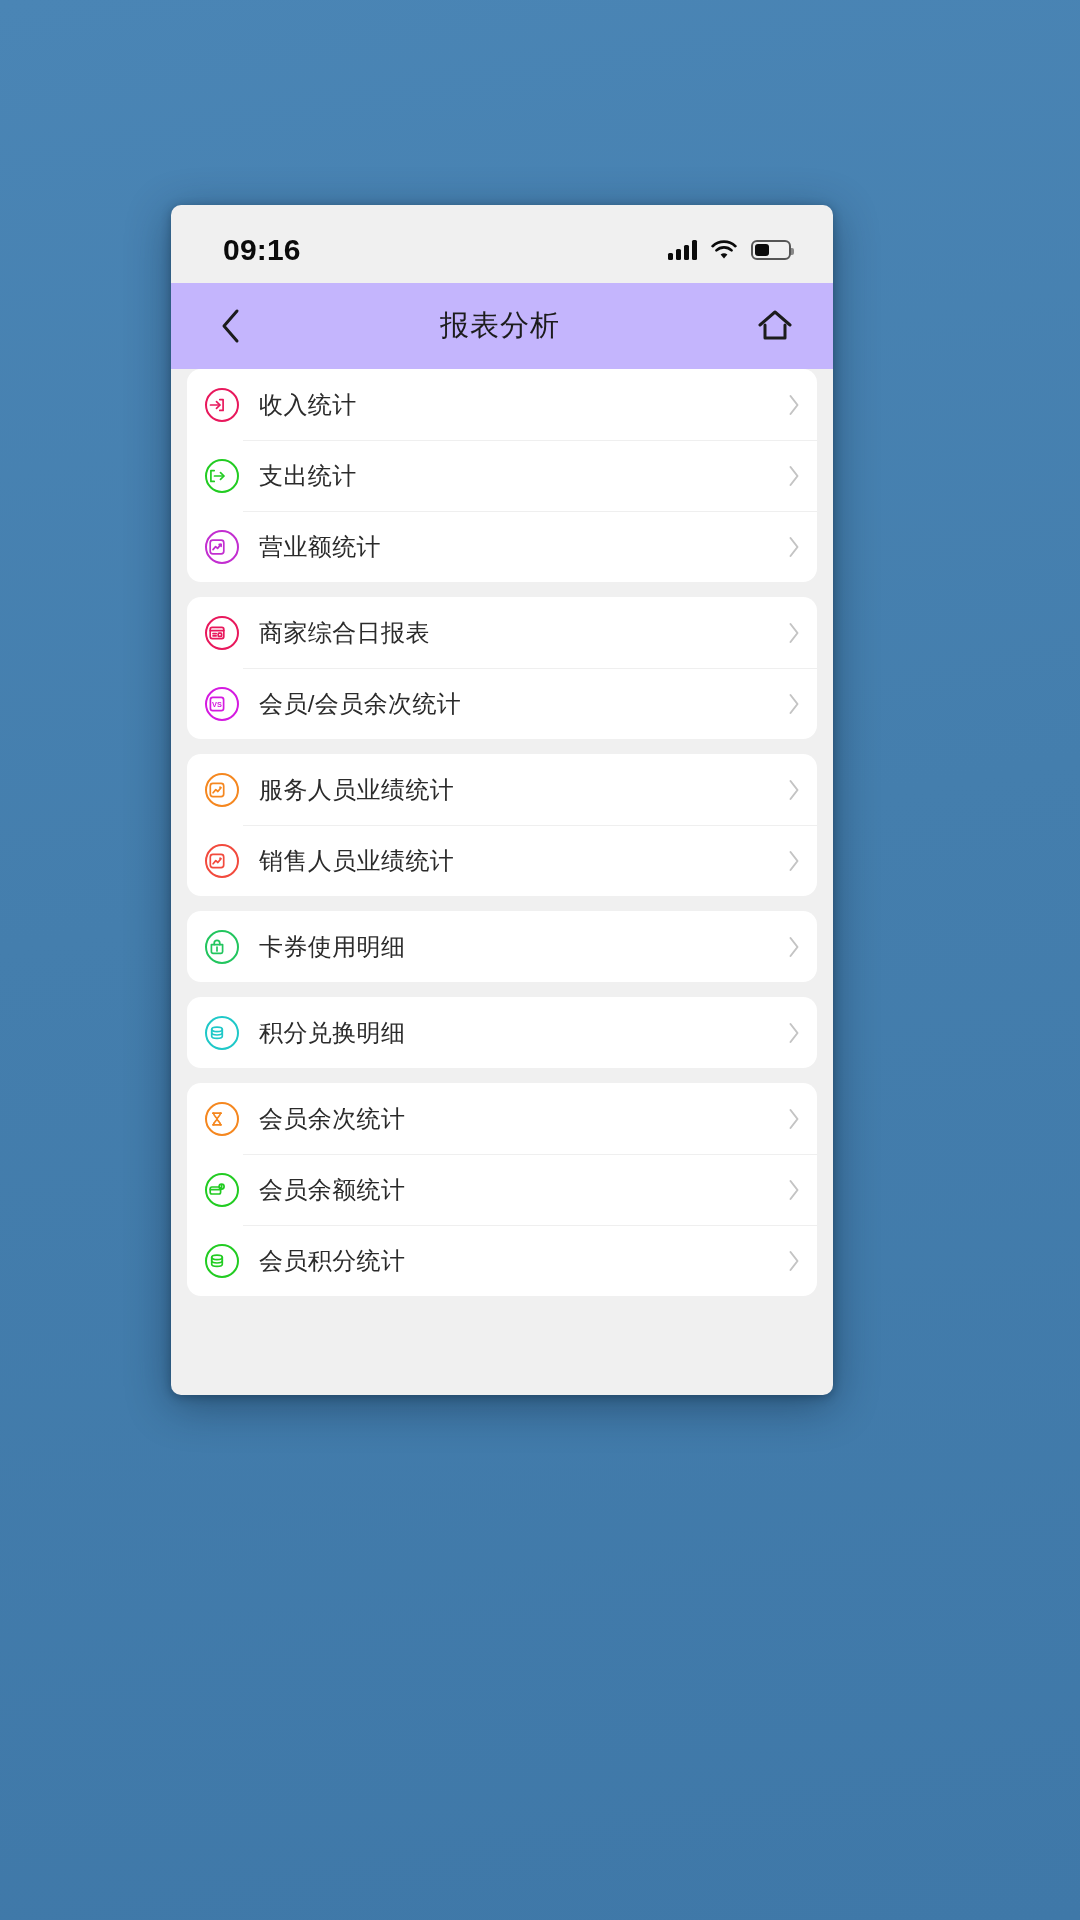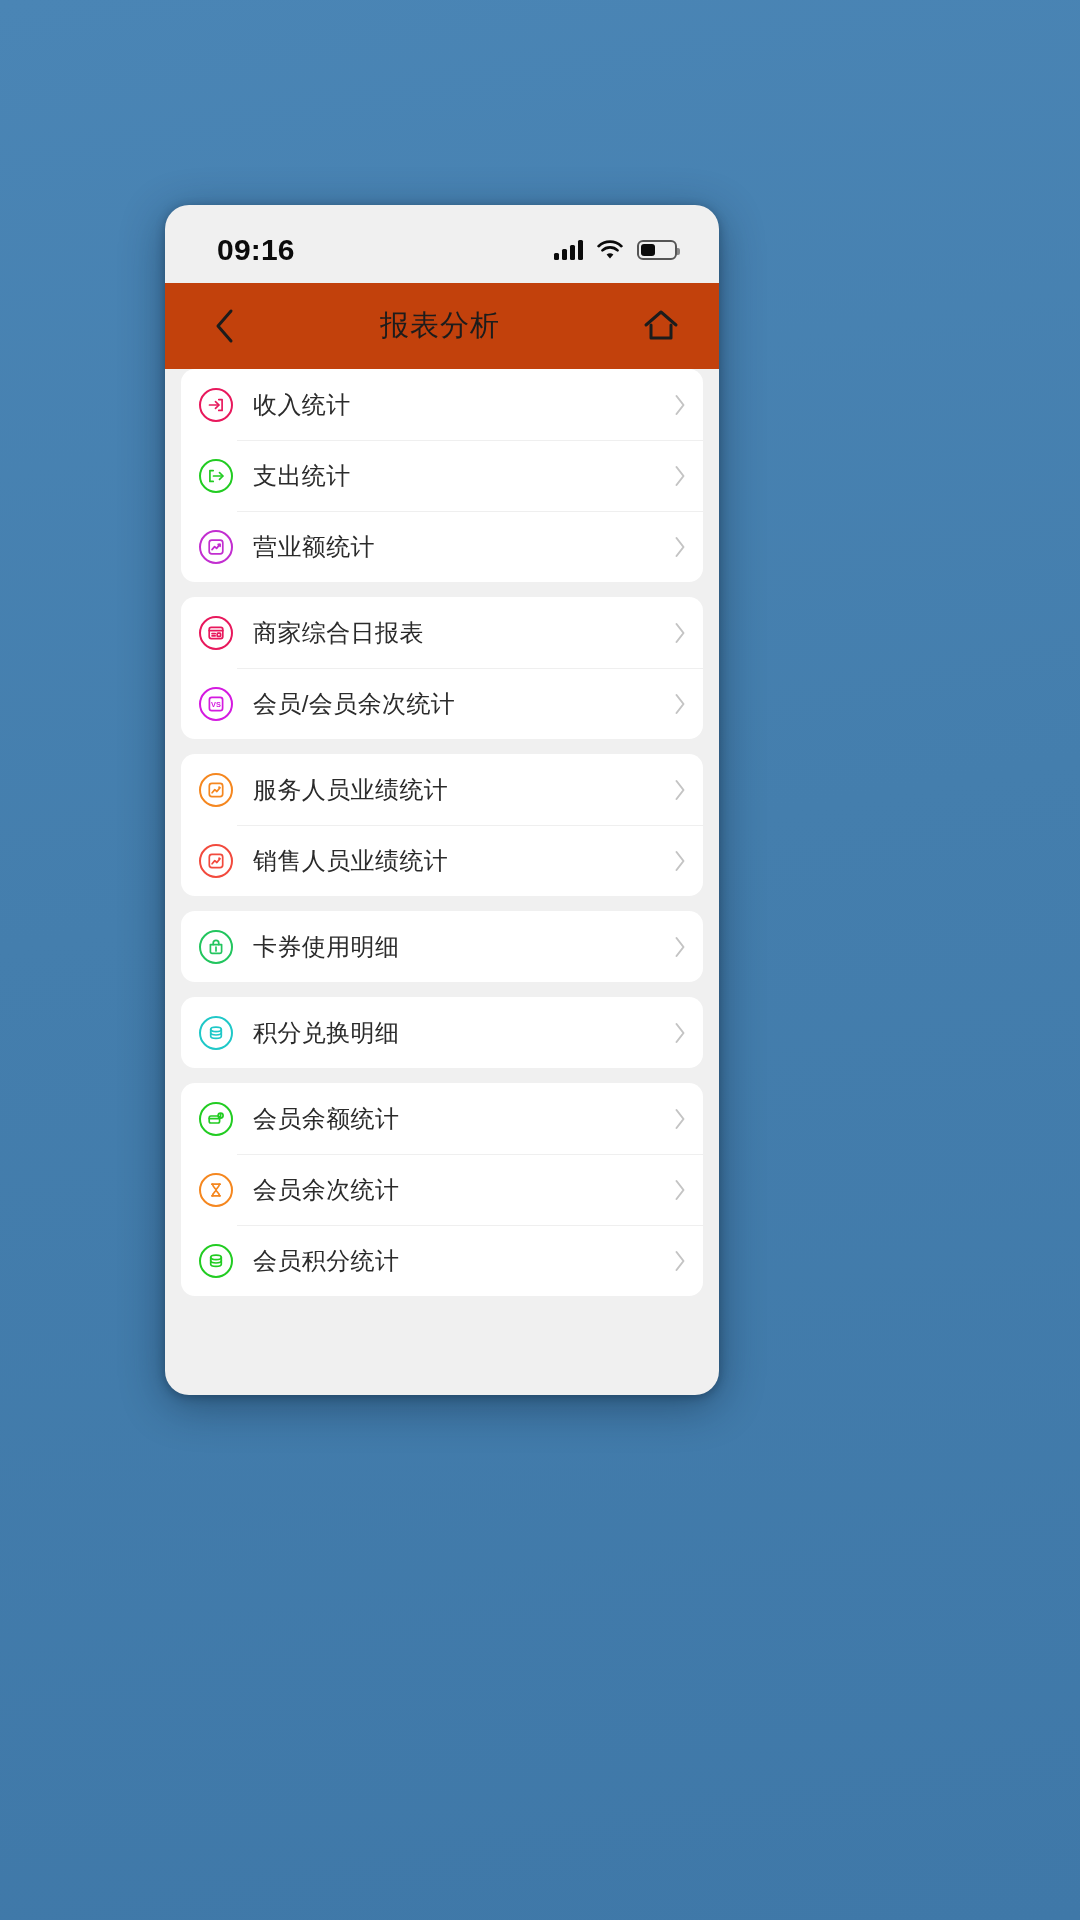--- a/index.html
+++ b/index.html
@@ -12,26 +12,26 @@
 
   body {
     background: linear-gradient(170deg, #4a85b5 0%, #447ead 45%, #3f78a8 100%);
     font-family: "Liberation Sans", "DejaVu Sans", sans-serif;
     position: relative;
   }
 
   
   .phone {
     position: absolute;
-    left: 165px;
+    left: 171px;
     top: 205px;
-    width: 554px;
+    width: 662px;
     height: 1190px;
     background: #f0f0f0;
-    border-radius: 24px;
+    border-radius: 10px;
     overflow: hidden;
     box-shadow:
       0 10px 44px rgba(10, 30, 50, 0.45),
       0 2px 10px rgba(10, 30, 50, 0.35);
   }
 
   
   .status-bar {
     height: 78px;
     display: flex;
@@ -95,21 +95,21 @@
     border-radius: 3px;
   }
 
   
   .nav-bar {
     height: 86px;
     display: flex;
     align-items: center;
     justify-content: space-between;
     padding: 0 34px 0 36px;
-    background: #c2410c;
+    background: #c4b5fd;
   }
   .nav-back {
     width: 48px;
     height: 48px;
     display: flex;
     align-items: center;
     justify-content: center;
   }
   .nav-title {
     font-size: 29px;
@@ -160,21 +160,20 @@
   }
 
   .row-icon {
     width: 34px;
     height: 34px;
     flex: 0 0 34px;
     border-radius: 50%;
     border: 2px solid currentColor;
     display: flex;
     align-items: center;
-    justify-content: center;
   }
   .row-label {
     flex: 1;
     margin-left: 20px;
     font-size: 24px;
     color: #2b2b2b;
     letter-spacing: 0.4px;
   }
   .row-chevron {
     flex: 0 0 auto;
@@ -364,51 +363,51 @@
           <span class="row-label">积分兑换明细</span>
           <span class="row-chevron">
             <svg width="14" height="24" viewBox="0 0 14 24">
   <path d="M3.5 3 L10.5 12 L3.5 21" stroke="currentColor" stroke-width="2" fill="none" stroke-linecap="round" stroke-linejoin="round"></path>
             </svg>
           </span>
         </div>
       </div>
       <div class="card">
         <div class="row">
+          <span class="row-icon" style="color: rgb(245, 135, 31);">
+            <svg width="20" height="20" viewBox="0 0 20 20">
+        <path d="M5.8 4.2h8.4M5.8 15.8h8.4" stroke="currentColor" fill="none" stroke-width="1.7" stroke-linecap="round" stroke-linejoin="round"></path>
+        <path d="M6.6 4.2c0 3 3.4 4.3 3.4 5.8s-3.4 2.8-3.4 5.8" stroke="currentColor" fill="none" stroke-width="1.7" stroke-linecap="round" stroke-linejoin="round"></path>
+        <path d="M13.4 4.2c0 3-3.4 4.3-3.4 5.8s3.4 2.8 3.4 5.8" stroke="currentColor" fill="none" stroke-width="1.7" stroke-linecap="round" stroke-linejoin="round"></path>
+            </svg>
+          </span>
+          <span class="row-label">会员余次统计</span>
+          <span class="row-chevron">
+            <svg width="14" height="24" viewBox="0 0 14 24">
+  <path d="M3.5 3 L10.5 12 L3.5 21" stroke="currentColor" stroke-width="2" fill="none" stroke-linecap="round" stroke-linejoin="round"></path>
+            </svg>
+          </span>
+        </div>
+        <div class="row">
           <span class="row-icon" style="color: rgb(34, 204, 34);">
             <svg width="20" height="20" viewBox="0 0 20 20">
         <rect x="3.2" y="7" width="10.4" height="7" rx="1.7" stroke="currentColor" fill="none" stroke-width="1.7" stroke-linecap="round" stroke-linejoin="round"></rect>
         <path d="M3.2 9.6h10.4" stroke="currentColor" fill="none" stroke-width="1.7" stroke-linecap="round" stroke-linejoin="round"></path>
         <circle cx="14.6" cy="6.6" r="2.5" stroke="currentColor" fill="none" stroke-width="1.7" stroke-linecap="round" stroke-linejoin="round"></circle>
         <path d="M14.6 5.4v2.4" stroke="currentColor" fill="none" stroke-width="1.7" stroke-linecap="round" stroke-linejoin="round"></path>
             </svg>
           </span>
           <span class="row-label">会员余额统计</span>
           <span class="row-chevron">
             <svg width="14" height="24" viewBox="0 0 14 24">
   <path d="M3.5 3 L10.5 12 L3.5 21" stroke="currentColor" stroke-width="2" fill="none" stroke-linecap="round" stroke-linejoin="round"></path>
             </svg>
           </span>
         </div>
         <div class="row">
-          <span class="row-icon" style="color: rgb(245, 135, 31);">
-            <svg width="20" height="20" viewBox="0 0 20 20">
-        <path d="M5.8 4.2h8.4M5.8 15.8h8.4" stroke="currentColor" fill="none" stroke-width="1.7" stroke-linecap="round" stroke-linejoin="round"></path>
-        <path d="M6.6 4.2c0 3 3.4 4.3 3.4 5.8s-3.4 2.8-3.4 5.8" stroke="currentColor" fill="none" stroke-width="1.7" stroke-linecap="round" stroke-linejoin="round"></path>
-        <path d="M13.4 4.2c0 3-3.4 4.3-3.4 5.8s3.4 2.8 3.4 5.8" stroke="currentColor" fill="none" stroke-width="1.7" stroke-linecap="round" stroke-linejoin="round"></path>
-            </svg>
-          </span>
-          <span class="row-label">会员余次统计</span>
-          <span class="row-chevron">
-            <svg width="14" height="24" viewBox="0 0 14 24">
-  <path d="M3.5 3 L10.5 12 L3.5 21" stroke="currentColor" stroke-width="2" fill="none" stroke-linecap="round" stroke-linejoin="round"></path>
-            </svg>
-          </span>
-        </div>
-        <div class="row">
           <span class="row-icon" style="color: rgb(34, 204, 34);">
             <svg width="20" height="20" viewBox="0 0 20 20">
         <ellipse cx="10" cy="6.4" rx="5.3" ry="2.2" stroke="currentColor" fill="none" stroke-width="1.7" stroke-linecap="round" stroke-linejoin="round"></ellipse>
         <path d="M4.7 6.4v3.4c0 1.2 2.4 2.2 5.3 2.2s5.3-1 5.3-2.2V6.4" stroke="currentColor" fill="none" stroke-width="1.7" stroke-linecap="round" stroke-linejoin="round"></path>
         <path d="M4.7 9.8v3.4c0 1.2 2.4 2.2 5.3 2.2s5.3-1 5.3-2.2V9.8" stroke="currentColor" fill="none" stroke-width="1.7" stroke-linecap="round" stroke-linejoin="round"></path>
             </svg>
           </span>
           <span class="row-label">会员积分统计</span>
           <span class="row-chevron">
             <svg width="14" height="24" viewBox="0 0 14 24">

